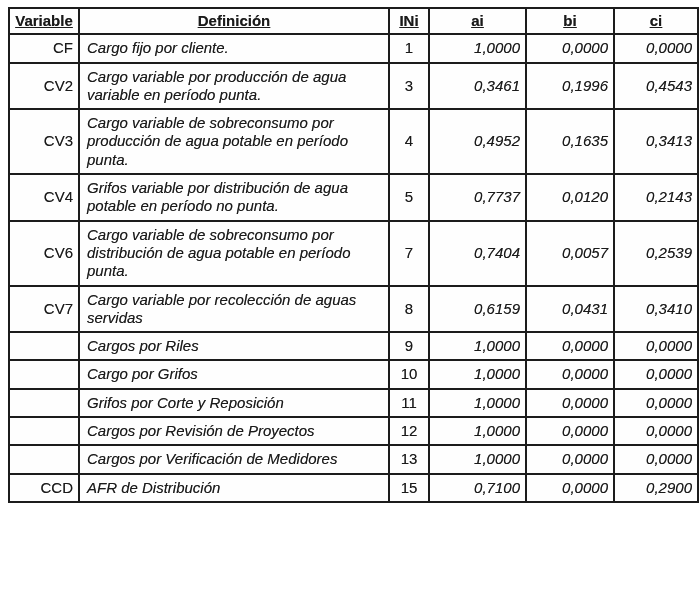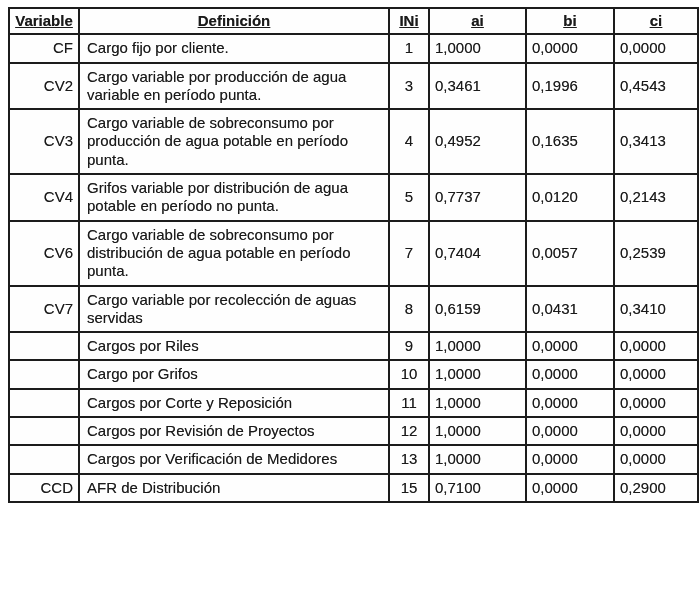--- a/index.html
+++ b/index.html
@@ -41,25 +41,25 @@
   }
   
   col.c-variable   { width: 70px;  }
   col.c-definicion { width: 310px; }
   col.c-ini        { width: 40px;  }
   col.c-ai         { width: 97px;  }
   col.c-bi         { width: 88px;  }
   col.c-ci         { width: 84px;  }
 
   td.cell-variable   { text-align: right; }
-  td.cell-definicion { text-align: left; padding-left: 7px; padding-right: 6px; }
+  td.cell-definicion { text-align: left; padding-left: 7px; padding-right: 6px; font-style: italic; }
   td.cell-ini        { text-align: center; }
   td.cell-ai,
   td.cell-bi,
-  td.cell-ci         { text-align: left; }
+  td.cell-ci         { text-align: right; font-style: italic; }
 
   
   .doc-table td, .doc-table th {
     text-shadow: 0 0 0.4px rgba(20,20,20,0.55);
   }
 </style>
 </head>
 <body>
 
 <table class="doc-table">
@@ -151,21 +151,21 @@
     <td class="cell-variable"></td>
     <td class="cell-definicion">Cargo por Grifos</td>
     <td class="cell-ini">10</td>
     <td class="cell-ai">1,0000</td>
     <td class="cell-bi">0,0000</td>
     <td class="cell-ci">0,0000</td>
   </tr>
 
   <tr>
     <td class="cell-variable"></td>
-    <td class="cell-definicion">Cargos por Corte y Reposición</td>
+    <td class="cell-definicion">Grifos por Corte y Reposición</td>
     <td class="cell-ini">11</td>
     <td class="cell-ai">1,0000</td>
     <td class="cell-bi">0,0000</td>
     <td class="cell-ci">0,0000</td>
   </tr>
 
   <tr>
     <td class="cell-variable"></td>
     <td class="cell-definicion">Cargos por Revisión de Proyectos</td>
     <td class="cell-ini">12</td>

